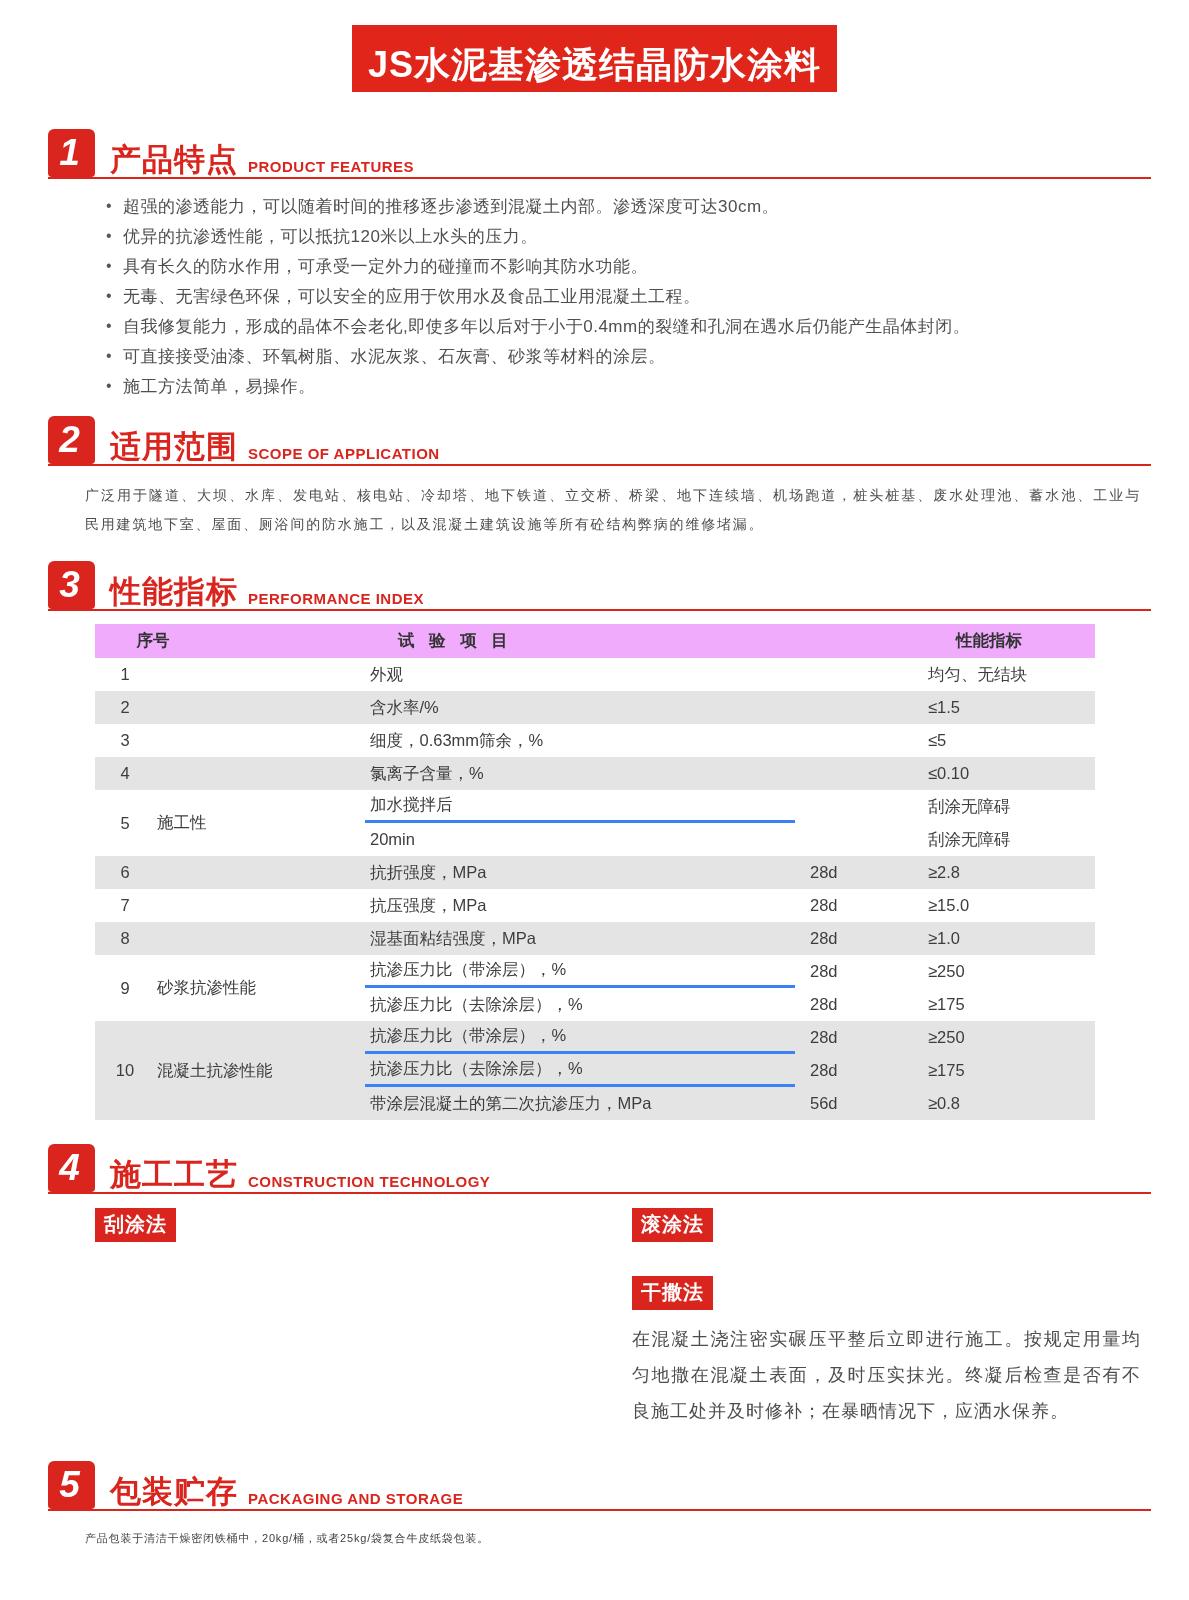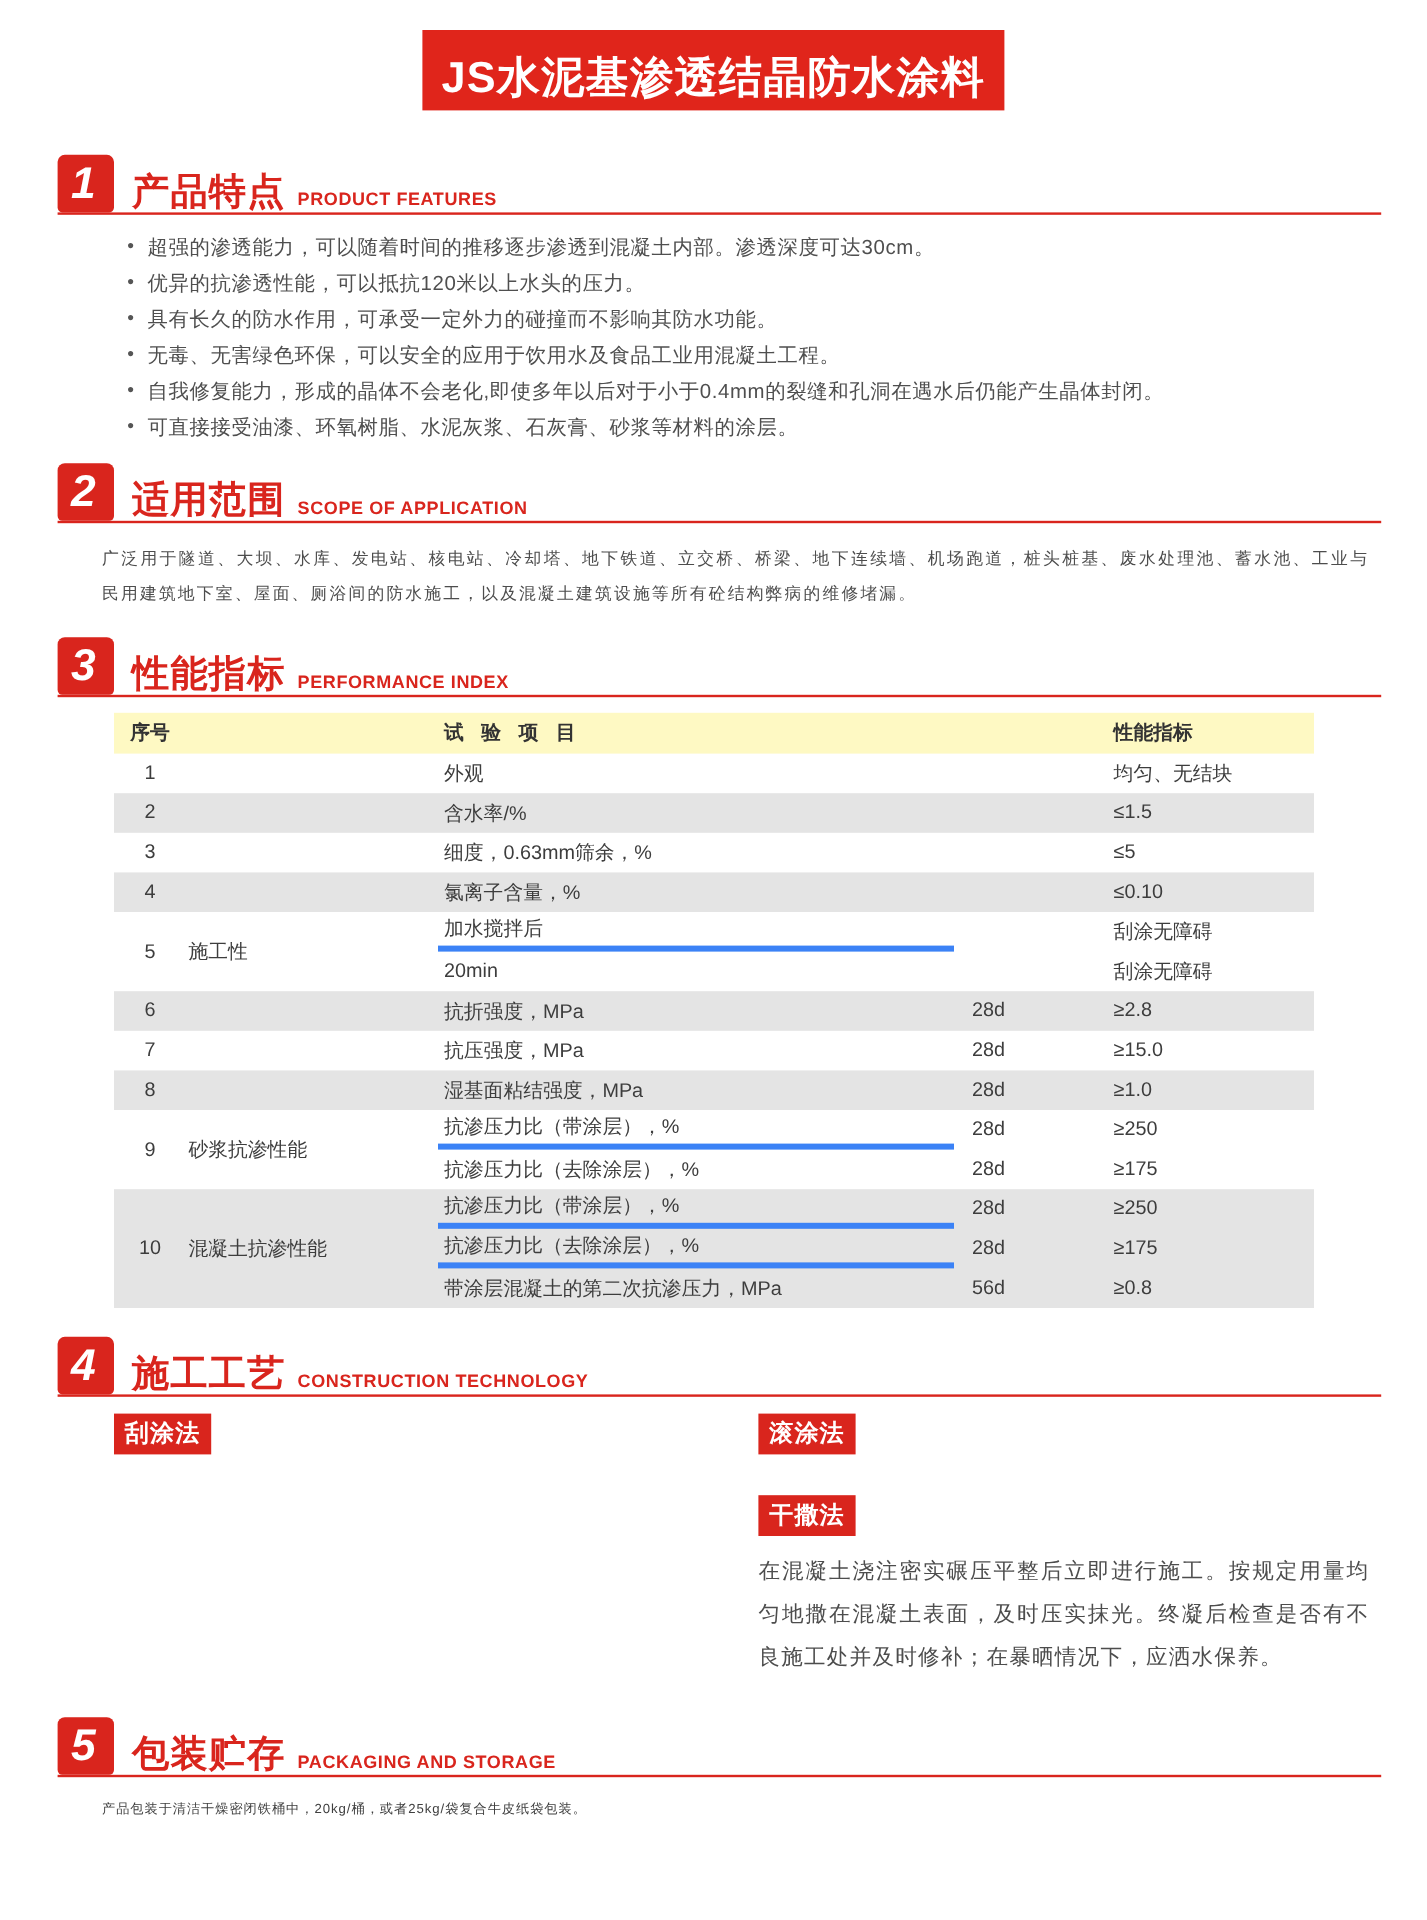--- a/index.html
+++ b/index.html
@@ -36,33 +36,33 @@
   .features{list-style:none;margin:13px 55px 0 104px;padding:0;}
   .features li{position:relative;padding-left:19px;font-size:17px;line-height:30px;color:#4f4f4f;letter-spacing:0.5px;}
   .features li::before{content:"\2022";position:absolute;left:2px;top:-1px;color:#555;font-size:16px;}
   
   .scope{margin:15px 48px 0 85px;font-size:14px;line-height:29px;letter-spacing:1.8px;
     color:#4d4d4d;text-align:justify;}
   
   .ptable{margin:13px 0 0 95px;width:1000px;font-size:16.5px;color:#3d3d3d;}
   .thead{
     display:grid;grid-template-columns:60px 210px 430px 125px 1fr;
-    min-height:34px;align-items:center;background:#fef9c3;font-weight:bold;color:#333;
+    min-height:34px;align-items:center;background:#f0abfc;font-weight:bold;color:#333;padding-left:28px;
   }
   .thead .h-no{text-align:center;}
   .thead .h-item{padding-left:5px;letter-spacing:5px;}
   .thead .h-index{padding-left:8px;}
   .trow{display:grid;grid-template-columns:60px 210px 1fr;}
   .trow.shade{background:var(--shade);}
   .cell-no{display:flex;align-items:center;justify-content:center;}
   .cell-cat{display:flex;align-items:center;padding-left:2px;}
   .subrows{display:flex;flex-direction:column;}
   .srow{display:grid;grid-template-columns:430px 125px 1fr;min-height:33px;align-items:center;flex:1;}
   .sname{align-self:stretch;display:flex;align-items:center;padding-left:5px;padding-right:20px;}
-  .srow.hasdiv .sname{border-bottom:5px solid #3b82f6;}
+  .srow.hasdiv .sname{border-bottom:3px solid #3b82f6;}
   .sage{padding-left:15px;}
   .sval{padding-left:8px;}
   
   .cols{display:flex;margin:14px 48px 0 95px;gap:32px;}
   .col-left{width:505px;flex:none;}
   .col-right{flex:1;}
   .badge{display:inline-block;background:var(--accent);color:#fff;font-size:20px;font-weight:bold;
     padding:3px 9px 4px;letter-spacing:1px;}
   .method-text{margin-top:11px;font-size:18px;line-height:36px;color:#4d4d4d;text-align:justify;letter-spacing:1px;}
   .badge-gap{height:34px;}
@@ -84,20 +84,21 @@
   <div class="sec-cn">产品特点</div>
   <div class="sec-en">PRODUCT FEATURES</div>
 </div>
 <ul class="features">
     <li>超强的渗透能力，可以随着时间的推移逐步渗透到混凝土内部。渗透深度可达30cm。</li>
     <li>优异的抗渗透性能，可以抵抗120米以上水头的压力。</li>
     <li>具有长久的防水作用，可承受一定外力的碰撞而不影响其防水功能。</li>
     <li>无毒、无害绿色环保，可以安全的应用于饮用水及食品工业用混凝土工程。</li>
     <li>自我修复能力，形成的晶体不会老化,即使多年以后对于小于0.4mm的裂缝和孔洞在遇水后仍能产生晶体封闭。</li>
     <li>可直接接受油漆、环氧树脂、水泥灰浆、石灰膏、砂浆等材料的涂层。</li>
+    <li>施工方法简单，易操作。</li>
   </ul>
 
 <div class="sec mt-sec2">
   <div class="sec-num">2</div>
   <div class="sec-cn">适用范围</div>
   <div class="sec-en">SCOPE OF APPLICATION</div>
 </div>
 <div class="scope">广泛用于隧道、大坝、水库、发电站、核电站、冷却塔、地下铁道、立交桥、桥梁、地下连续墙、机场跑道，桩头桩基、废水处理池、蓄水池、工业与民用建筑地下室、屋面、厕浴间的防水施工，以及混凝土建筑设施等所有砼结构弊病的维修堵漏。</div>
 
 <div class="sec mt-sec3">

